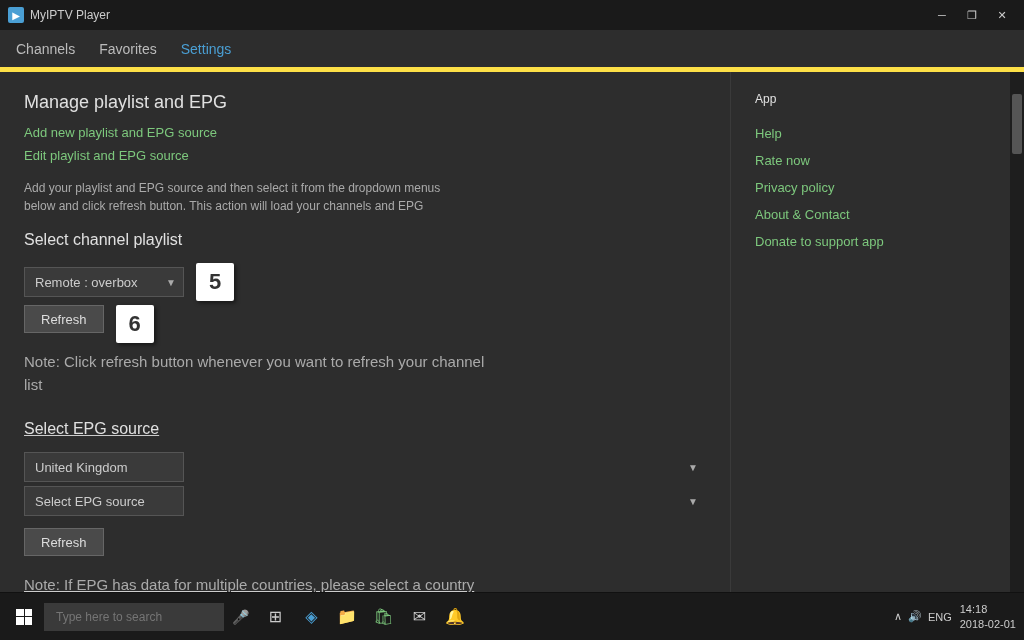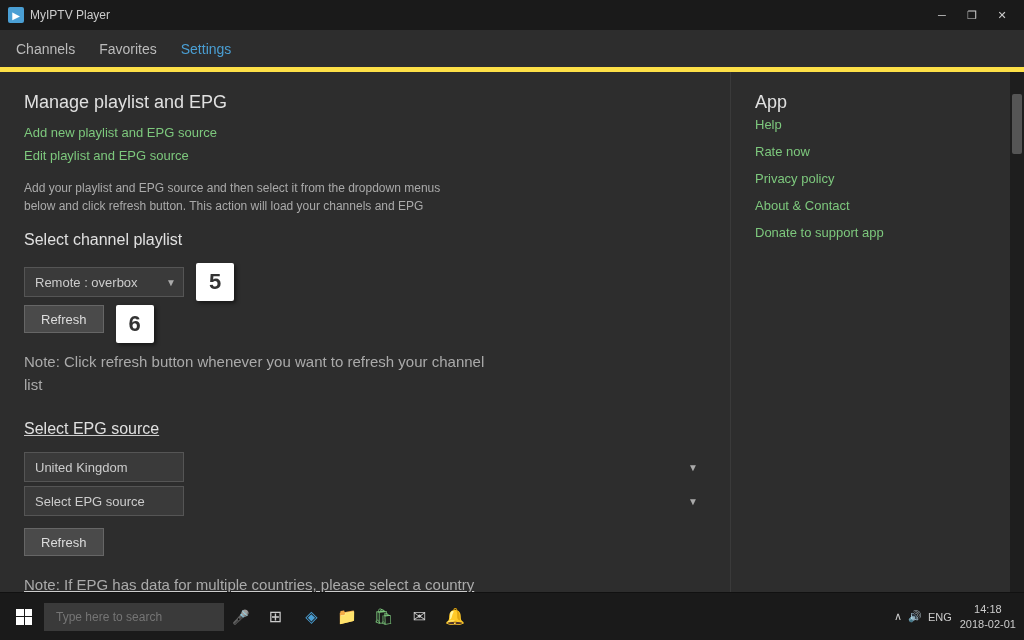--- a/index.html
+++ b/index.html
@@ -240,24 +240,24 @@
 
     .epg-dropdowns {
       display: flex;
       flex-direction: column;
       gap: 4px;
       margin-bottom: 12px;
     }
 
     
     .app-title {
-      font-size: 18px;
+      font-size: 12px;
       font-weight: 300;
       color: #e0e0e0;
-      margin-bottom: 4px;
+      margin-bottom: 20px;
     }
 
     .app-link {
       color: #7dc87d;
       display: block;
       margin-bottom: 12px;
       cursor: pointer;
       font-size: 13px;
     }
 
@@ -328,21 +328,21 @@
       gap: 8px;
       color: #ccc;
       font-size: 11px;
     }
     .sys-tray {
       display: flex;
       align-items: center;
       gap: 6px;
     }
     .clock {
-      text-align: center;
+      text-align: left;
       line-height: 1.3;
     }
   </style>
 </head>
 <body>
 
 <div class="title-bar">
   <div class="title-bar-left">
     <div class="title-bar-icon">▶</div>
     <span class="title-bar-title">MyIPTV Player</span>

